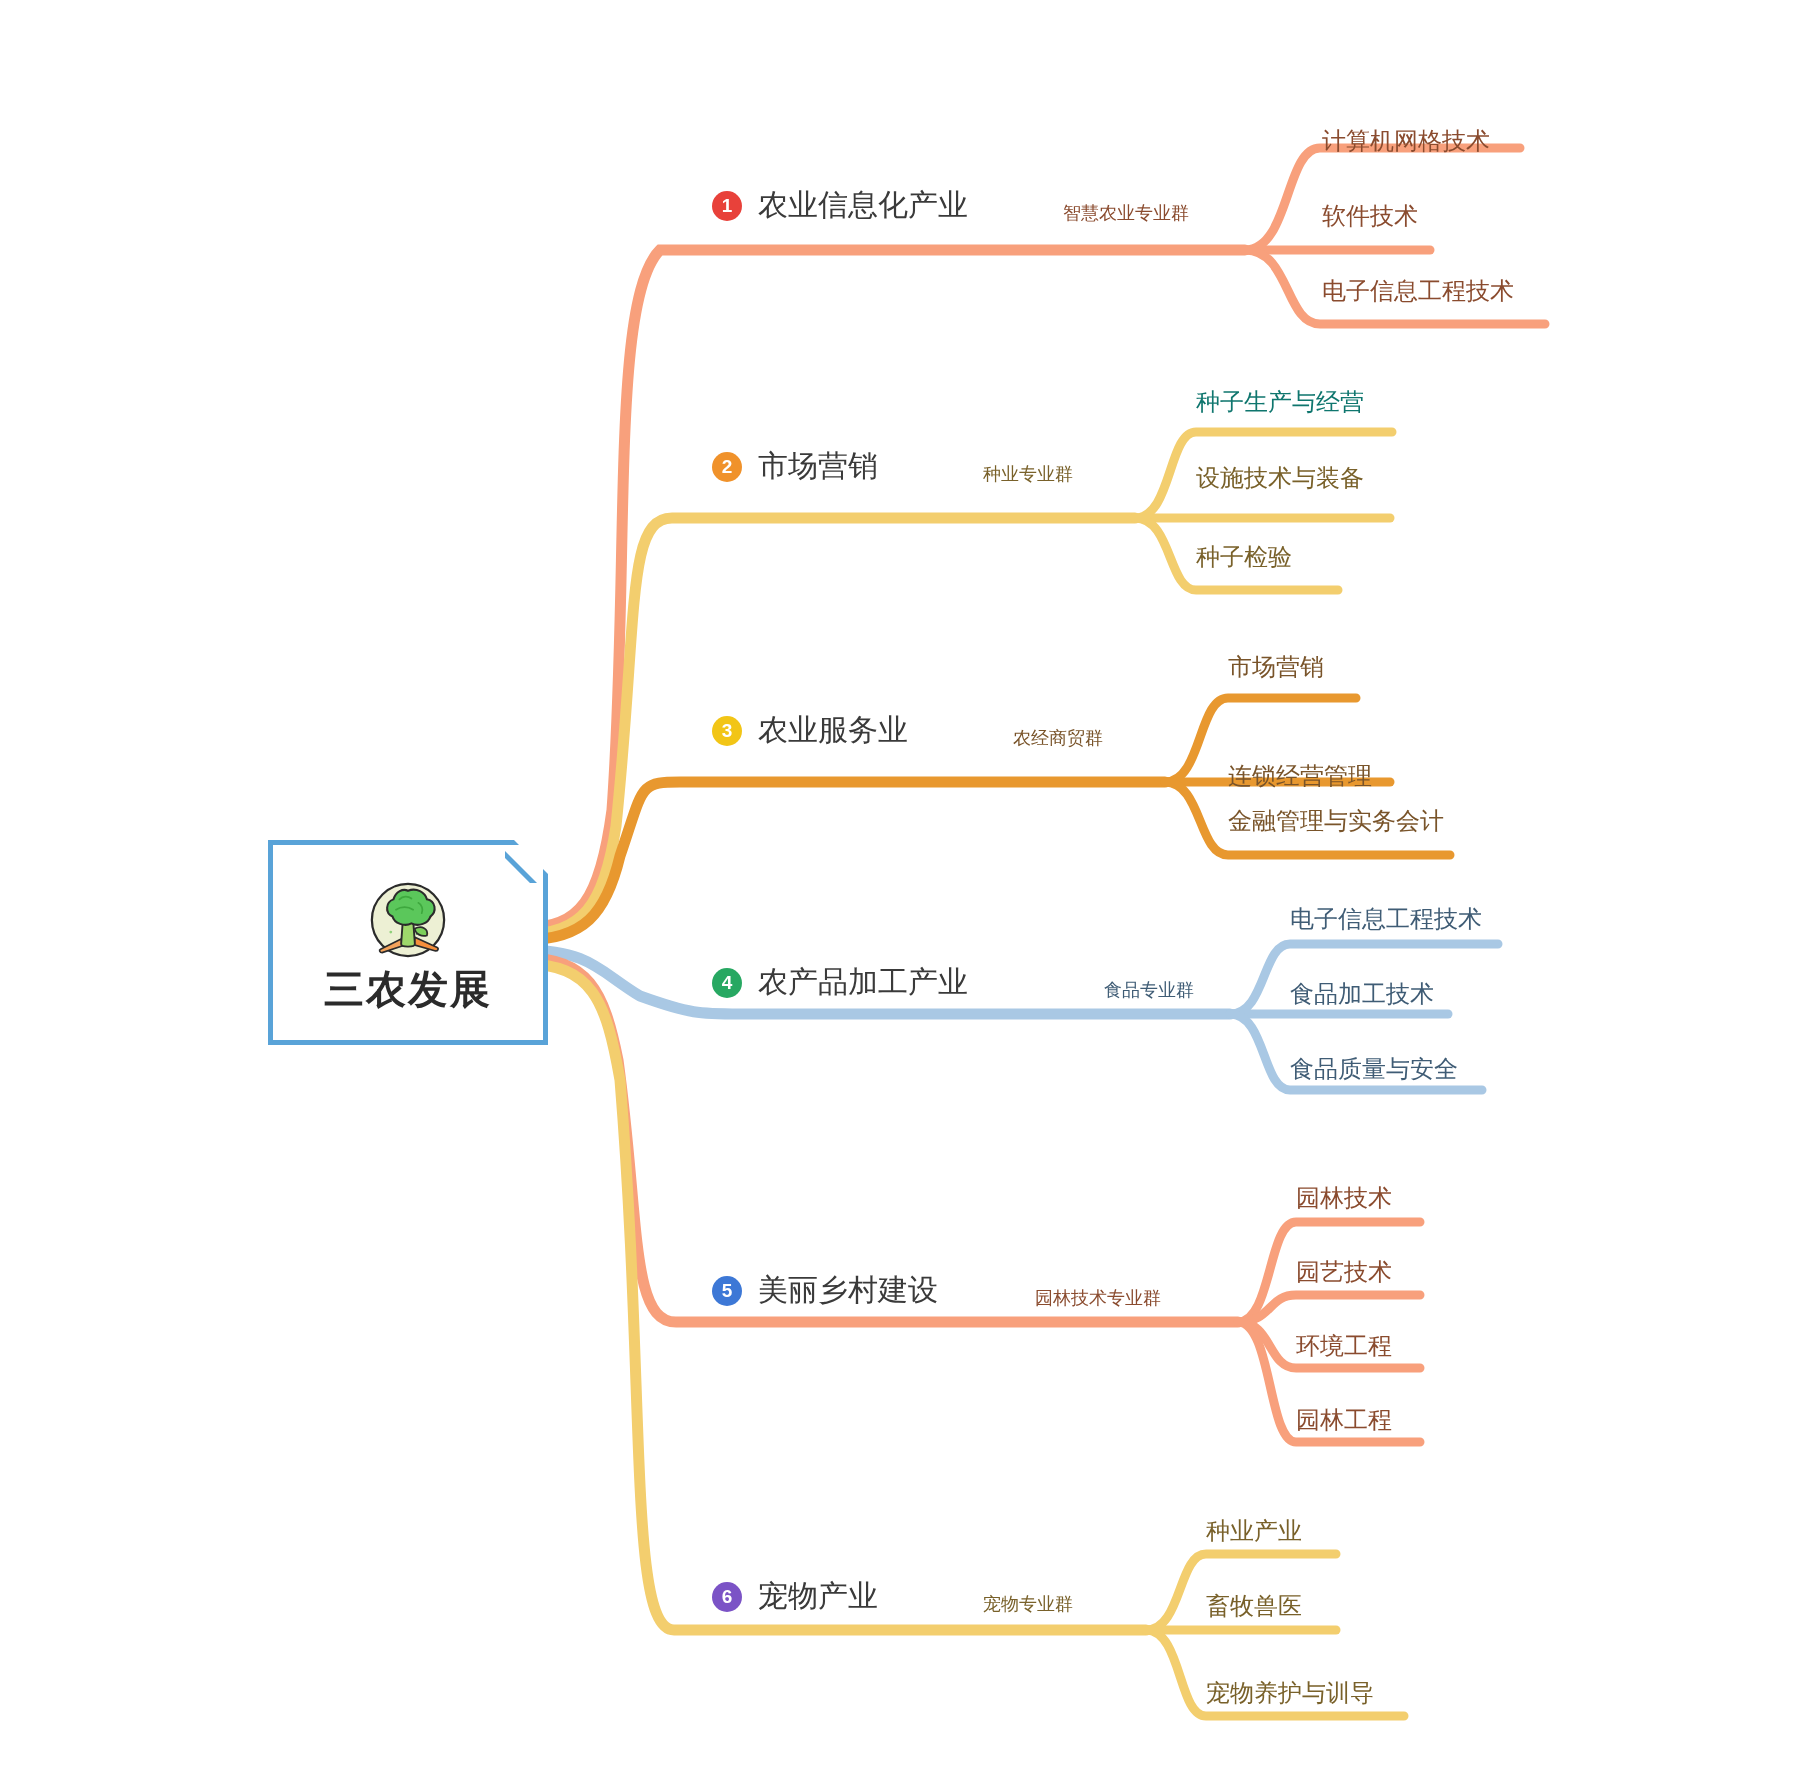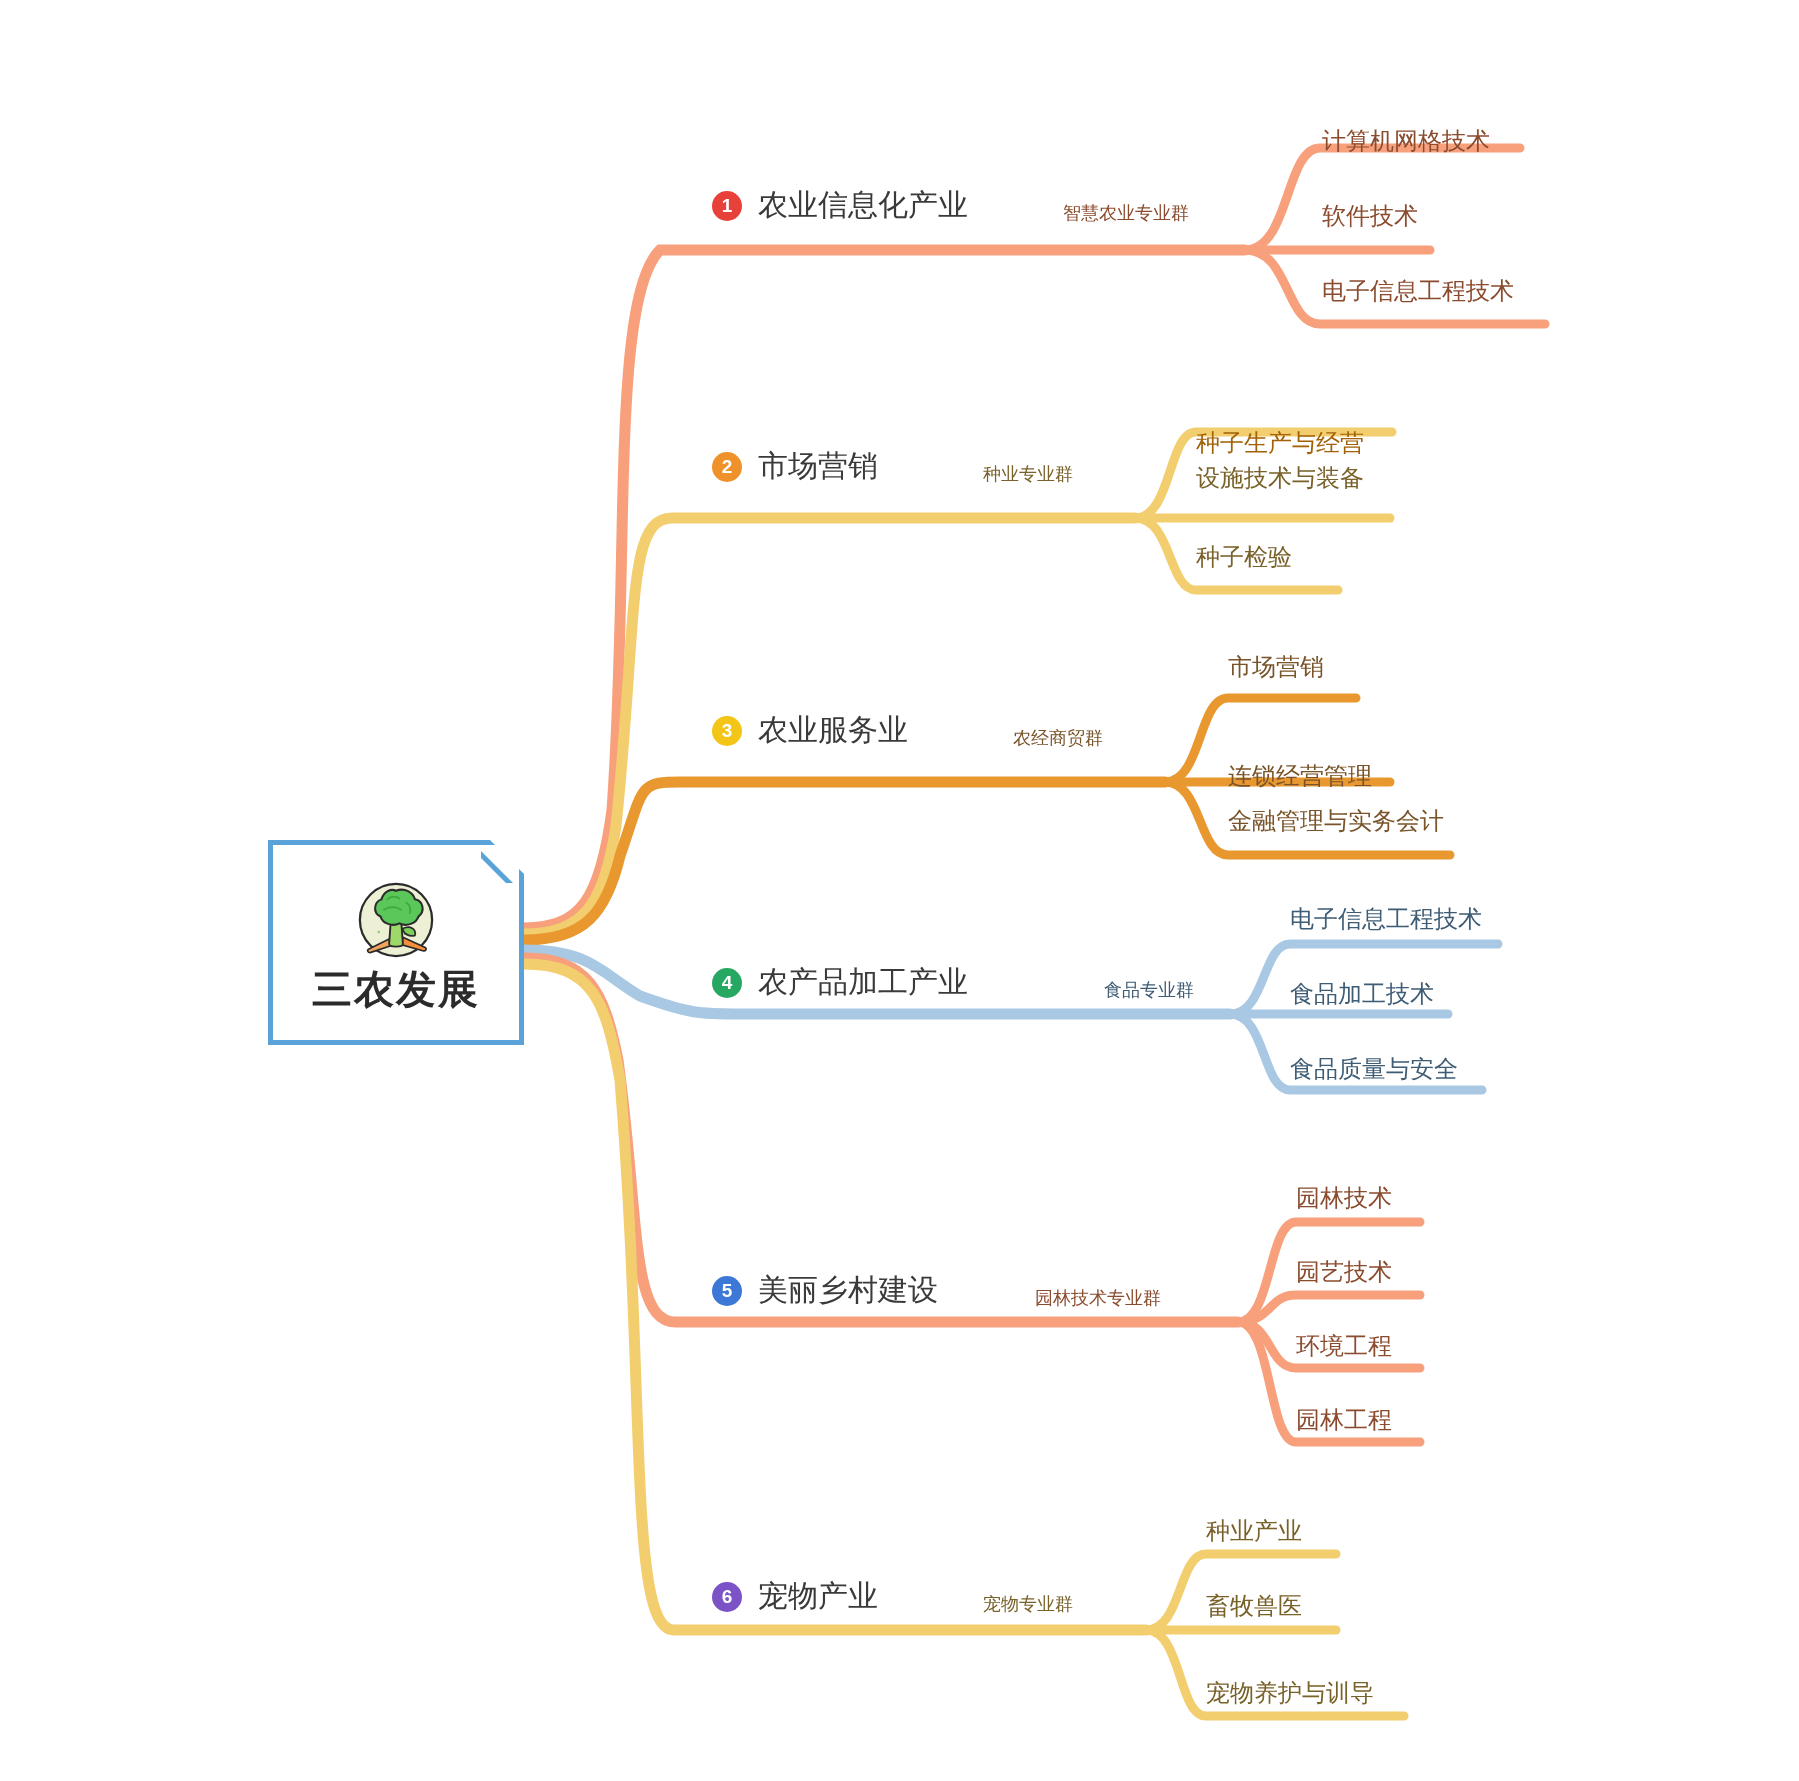--- a/index.html
+++ b/index.html
@@ -26,21 +26,21 @@
     width: 1799px;
     height: 1781px;
     pointer-events: none;
   }
 
   
   .center-node {
     position: absolute;
     left: 268px;
     top: 840px;
-    width: 256px;
+    width: 280px;
     height: 205px;
     box-sizing: border-box;
     border: 5px solid #59A3D8;
     background: #ffffff;
     display: flex;
     flex-direction: column;
     align-items: center;
     justify-content: center;
   }
   .center-node .corner-fold {
@@ -205,21 +205,21 @@
   <div class="group-label" style="left:1063px; top:201px; color:#8A4B2E;">智慧农业专业群</div>
   <div class="leaf-label" style="left:1322px; top:125px; color:#8A4B2E;">计算机网格技术</div>
   <div class="leaf-label" style="left:1322px; top:200px; color:#8A4B2E;">软件技术</div>
   <div class="leaf-label" style="left:1322px; top:275px; color:#8A4B2E;">电子信息工程技术</div>
 
   <div class="branch-label" style="left:712px; top:446px;">
     <span class="branch-badge" style="background:#F0922B;">2</span>
     <span class="branch-text">市场营销</span>
   </div>
   <div class="group-label" style="left:983px; top:462px; color:#79612A;">种业专业群</div>
-  <div class="leaf-label" style="left:1196px; top:386px; color:#a16207;margin-top:41px;">种子生产与经营</div>
+  <div class="leaf-label" style="left:1196px; top:386px; color:#0f766e;">种子生产与经营</div>
   <div class="leaf-label" style="left:1196px; top:462px; color:#79612A;">设施技术与装备</div>
   <div class="leaf-label" style="left:1196px; top:541px; color:#79612A;">种子检验</div>
 
   <div class="branch-label" style="left:712px; top:710px;">
     <span class="branch-badge" style="background:#F2C516;">3</span>
     <span class="branch-text">农业服务业</span>
   </div>
   <div class="group-label" style="left:1013px; top:726px; color:#79542A;">农经商贸群</div>
   <div class="leaf-label" style="left:1228px; top:651px; color:#79542A;">市场营销</div>
   <div class="leaf-label" style="left:1228px; top:726px; color:#79542A;margin-top:34px;">连锁经营管理</div>

